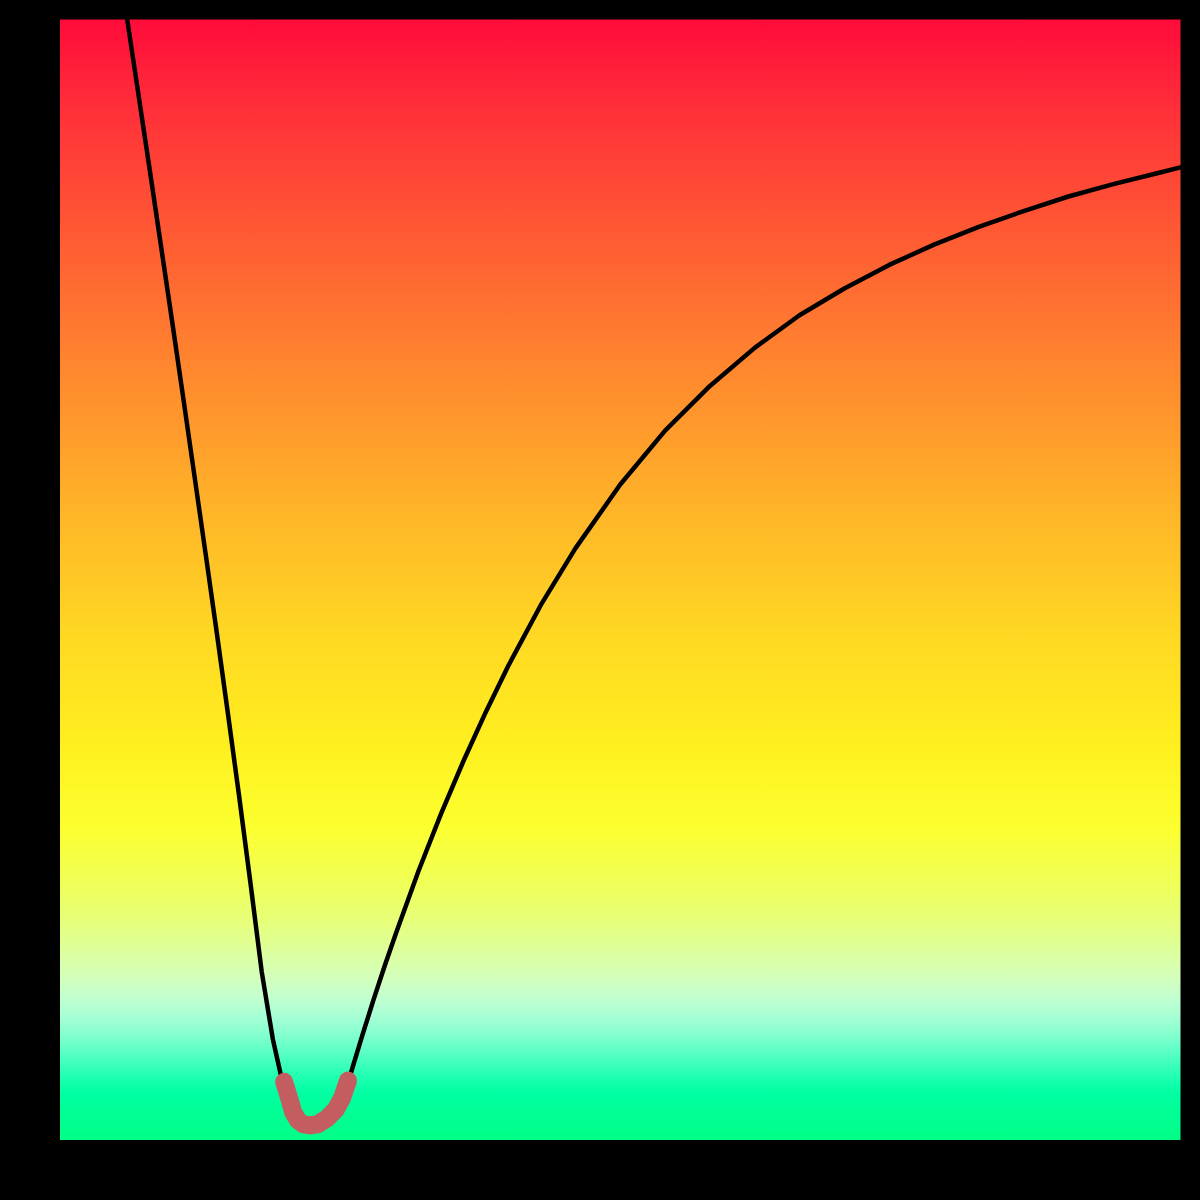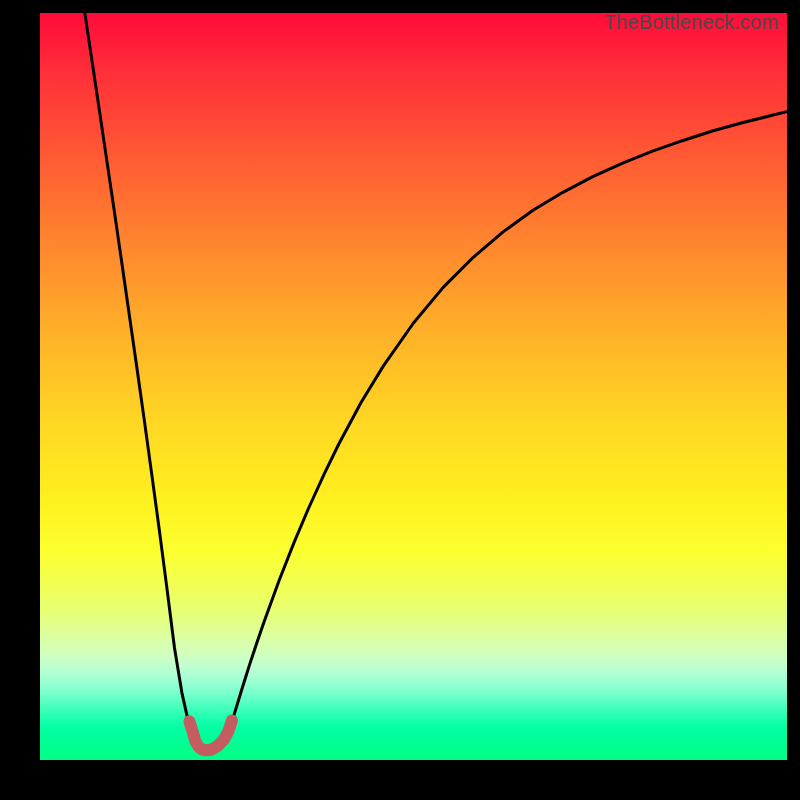--- a/index.html
+++ b/index.html
@@ -67,20 +67,19 @@
     width: 747px;
     height: 747px;
     overflow: visible;
   }
 </style>
 </head>
 <body>
 
 <div class="frame">
   <div class="plot">
-    <div class="watermark">TheBottleneck.com</div>
     <svg class="curves" viewBox="0 0 747 747" preserveAspectRatio="none">
       <path fill="none" stroke="#000000" stroke-width="3" stroke-linecap="round" stroke-linejoin="round" d="M44.8 0.0 L52.3 50.0 L59.8 100.1 L67.2 150.1 L74.7 200.9 L82.2 252.5 L89.6 304.0 L97.1 356.3 L104.6 409.4 L112.0 463.1 L119.5 518.4 L127.0 575.9 L134.5 635.0 L141.9 679.8 L149.4 713.4 L155.4 730.6"></path>
       <path fill="none" stroke="#000000" stroke-width="3" stroke-linecap="round" stroke-linejoin="round" d="M186.8 727.6 L194.2 701.4 L201.7 676.8 L209.2 652.9 L216.6 630.5 L224.1 608.8 L239.0 567.7 L254.0 529.6 L268.9 494.5 L283.9 461.6 L298.8 431.0 L321.2 389.2 L343.6 352.6 L373.5 310.0 L403.4 274.1 L433.3 244.3 L463.1 218.9 L493.0 197.2 L522.9 179.3 L552.8 163.6 L582.7 150.1 L612.5 138.2 L642.4 127.7 L672.3 118.0 L702.2 109.8 L732.1 102.3 L747.0 98.6"></path>
       <path fill="none" stroke="#c45d60" stroke-width="12" stroke-linecap="round" stroke-linejoin="round" d="M149.4 708.2 L153.1 720.1 L155.4 728.3 L158.4 733.6 L162.1 736.5 L166.6 737.3 L171.8 736.5 L177.8 732.8 L183.8 726.8 L188.2 718.6 L192.0 707.4"></path>
     </svg>
   </div>
 </div>
 
 </body></html>

